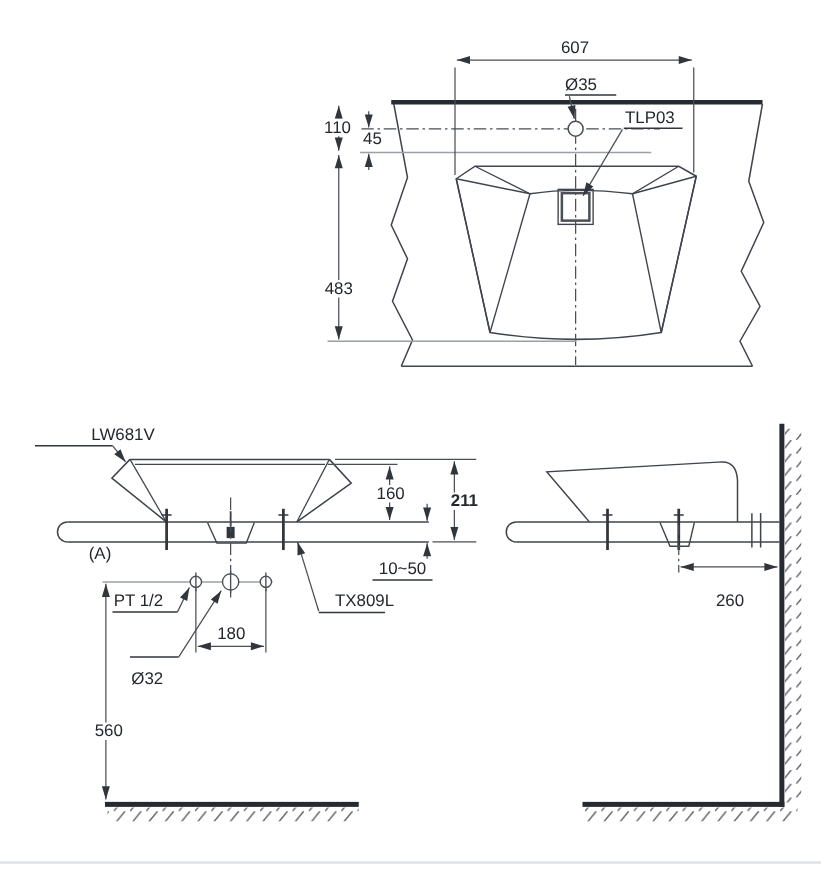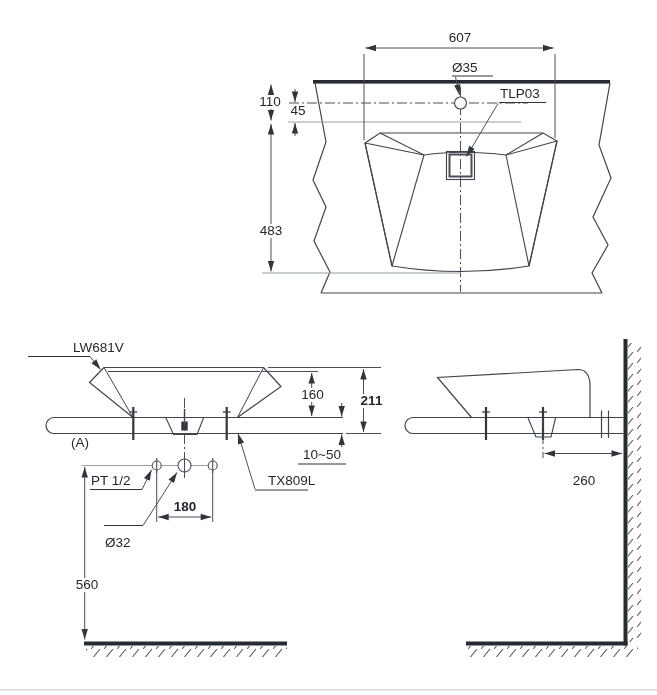--- a/index.html
+++ b/index.html
@@ -184,19 +184,19 @@
 <div class="lbl ctr onln" style="left:285px;top:104px;width:24px;">45</div>
 <div class="lbl ctr onln" style="left:252px;top:190px;width:36px;margin-top:34px;">483</div>
 
 <div class="lbl" style="left:29px;top:341px;margin-left:44px;">LW681V</div>
 <div class="lbl ctr onln" style="left:293px;top:388px;width:37px;">160</div>
 <div class="lbl ctr onln" style="left:352px;top:394px;width:37px;font-weight:bold;">211</div>
 <div class="lbl ctr" style="left:299px;top:448px;width:46px;">10~50</div>
 <div class="lbl" style="left:71px;top:436px;">(A)</div>
 <div class="lbl" style="left:91px;top:474px;">PT 1/2</div>
 <div class="lbl" style="left:105px;top:509px;margin-top:27px;">Ø32</div>
-<div class="lbl ctr" style="left:167px;top:500px;width:36px;font-weight:bold;">180</div>
+<div class="lbl ctr" style="left:167px;top:500px;width:36px;">180</div>
 <div class="lbl" style="left:256px;top:474px;margin-left:12px;">TX809L</div>
 <div class="lbl ctr onln" style="left:68px;top:546px;width:36px;margin-top:32px;">560</div>
 
 <div class="lbl ctr" style="left:566px;top:438px;width:36px;margin-top:36px;">260</div>
 
 </div>
 
 </body></html>

